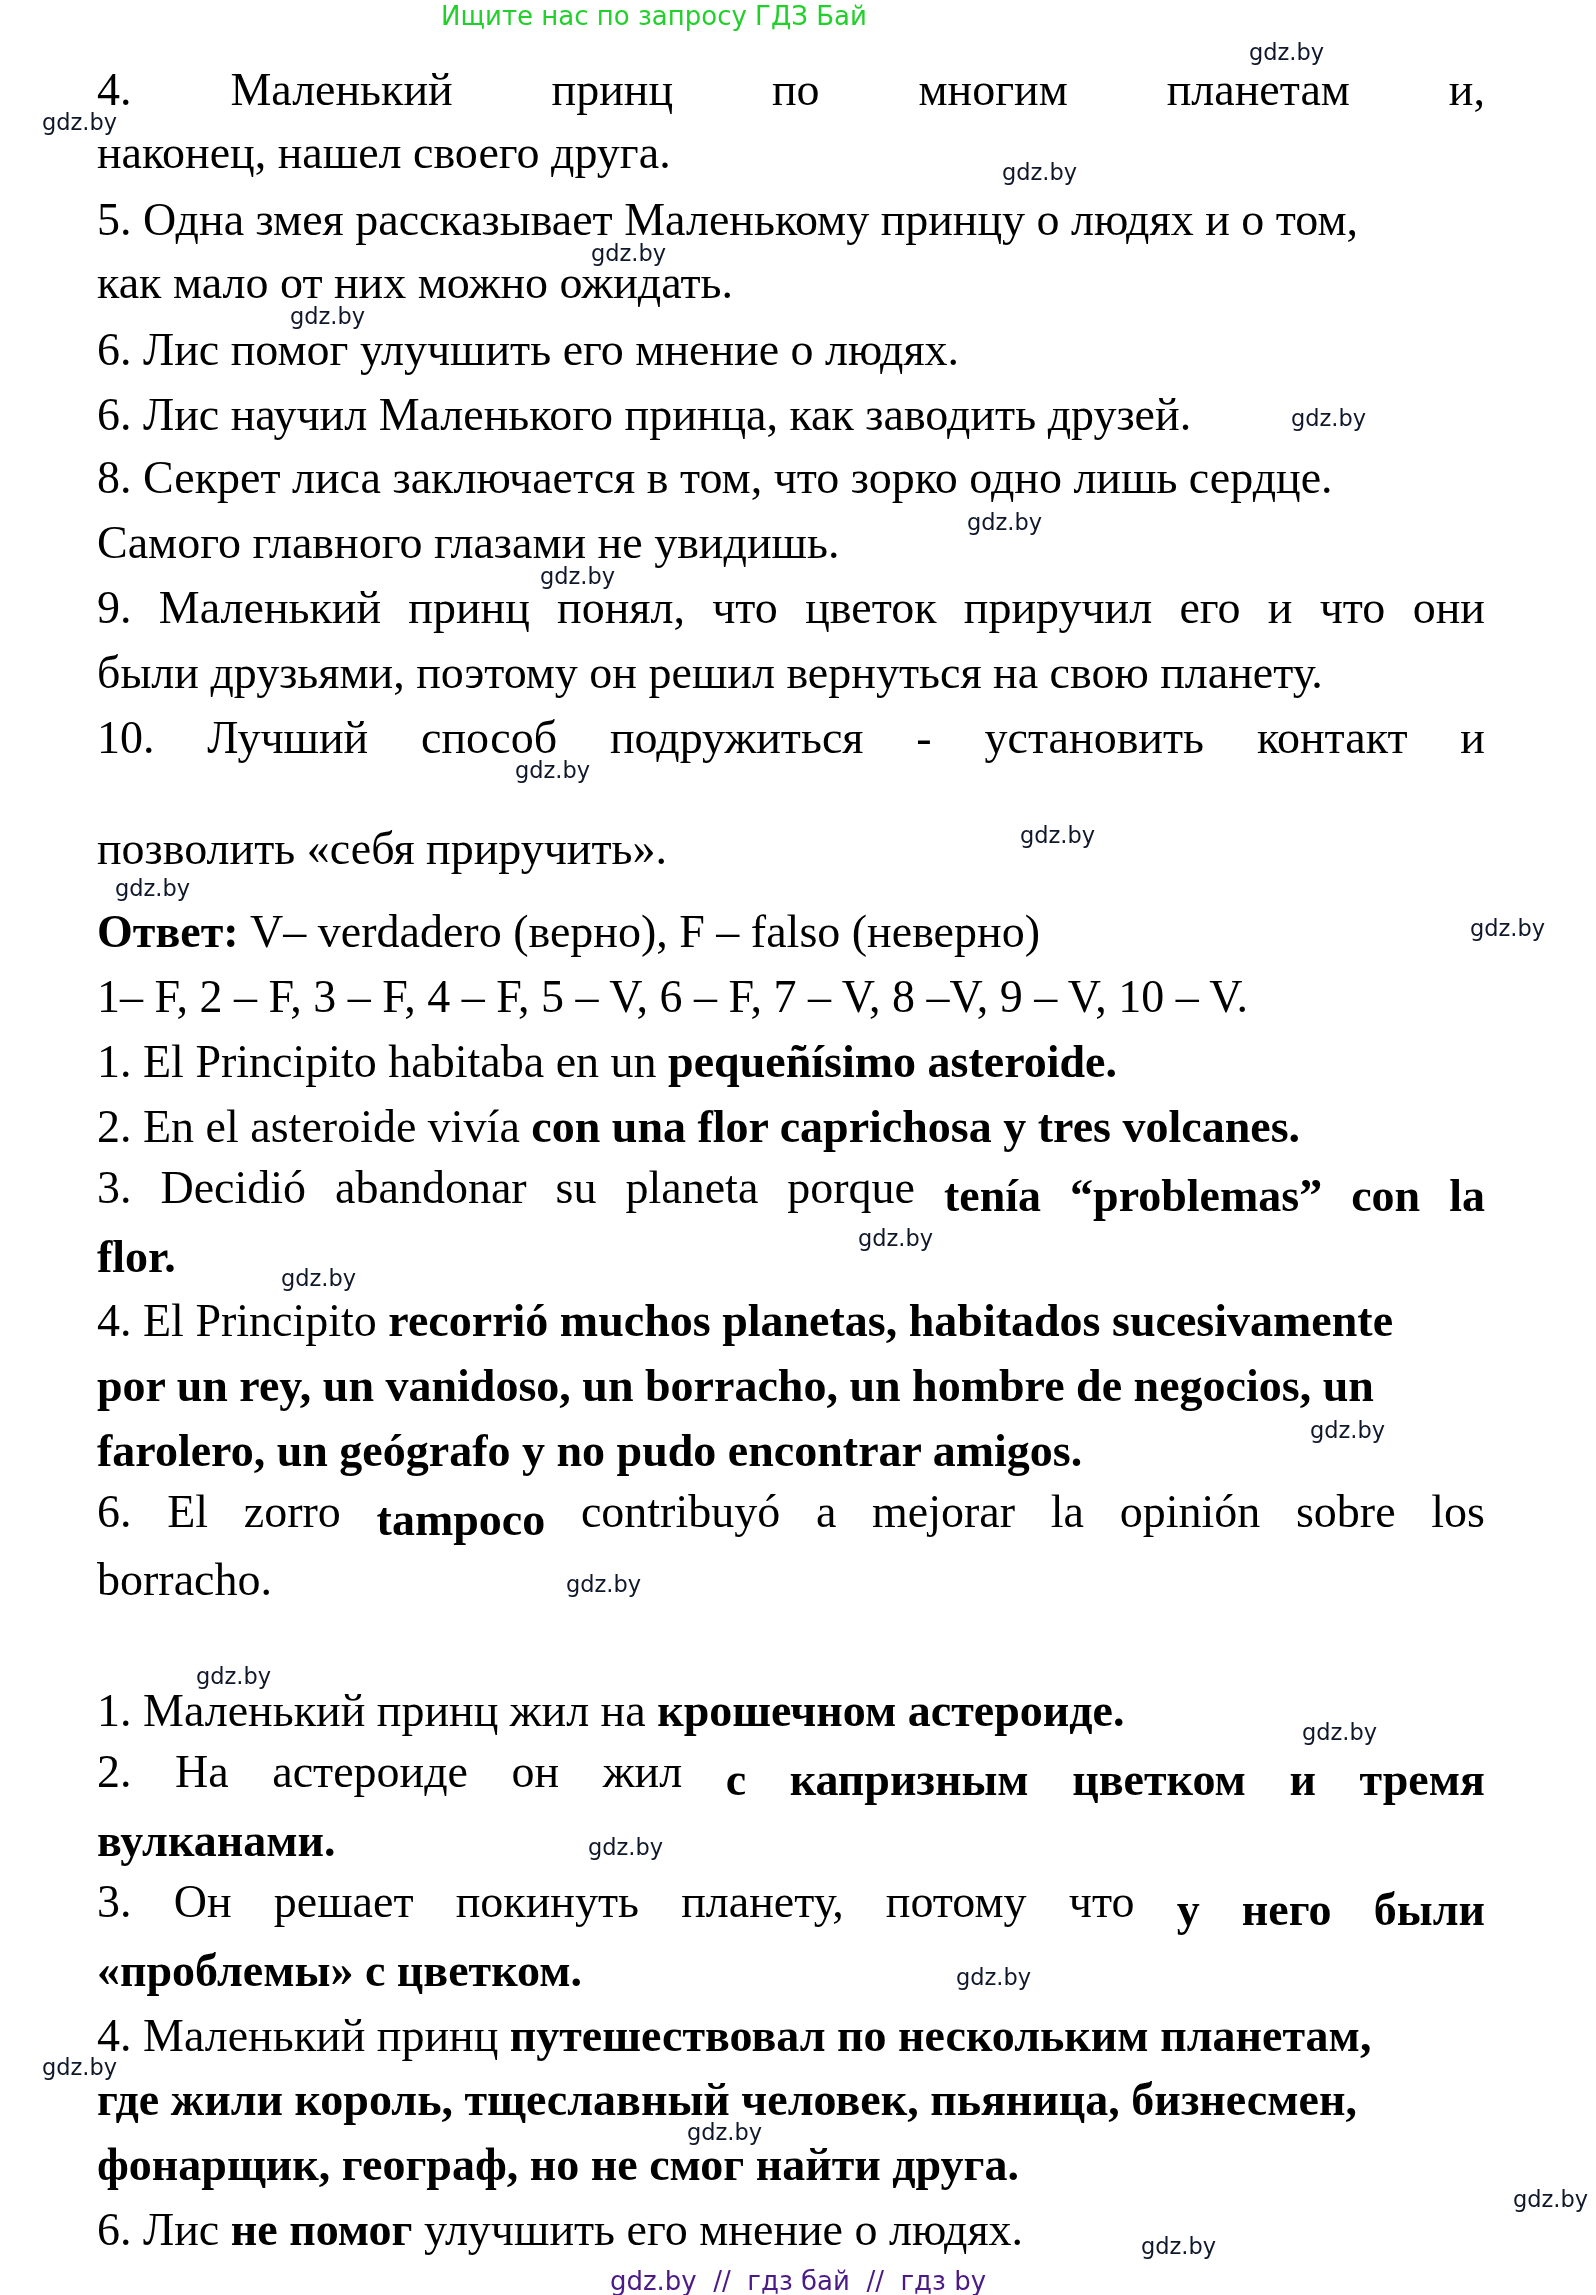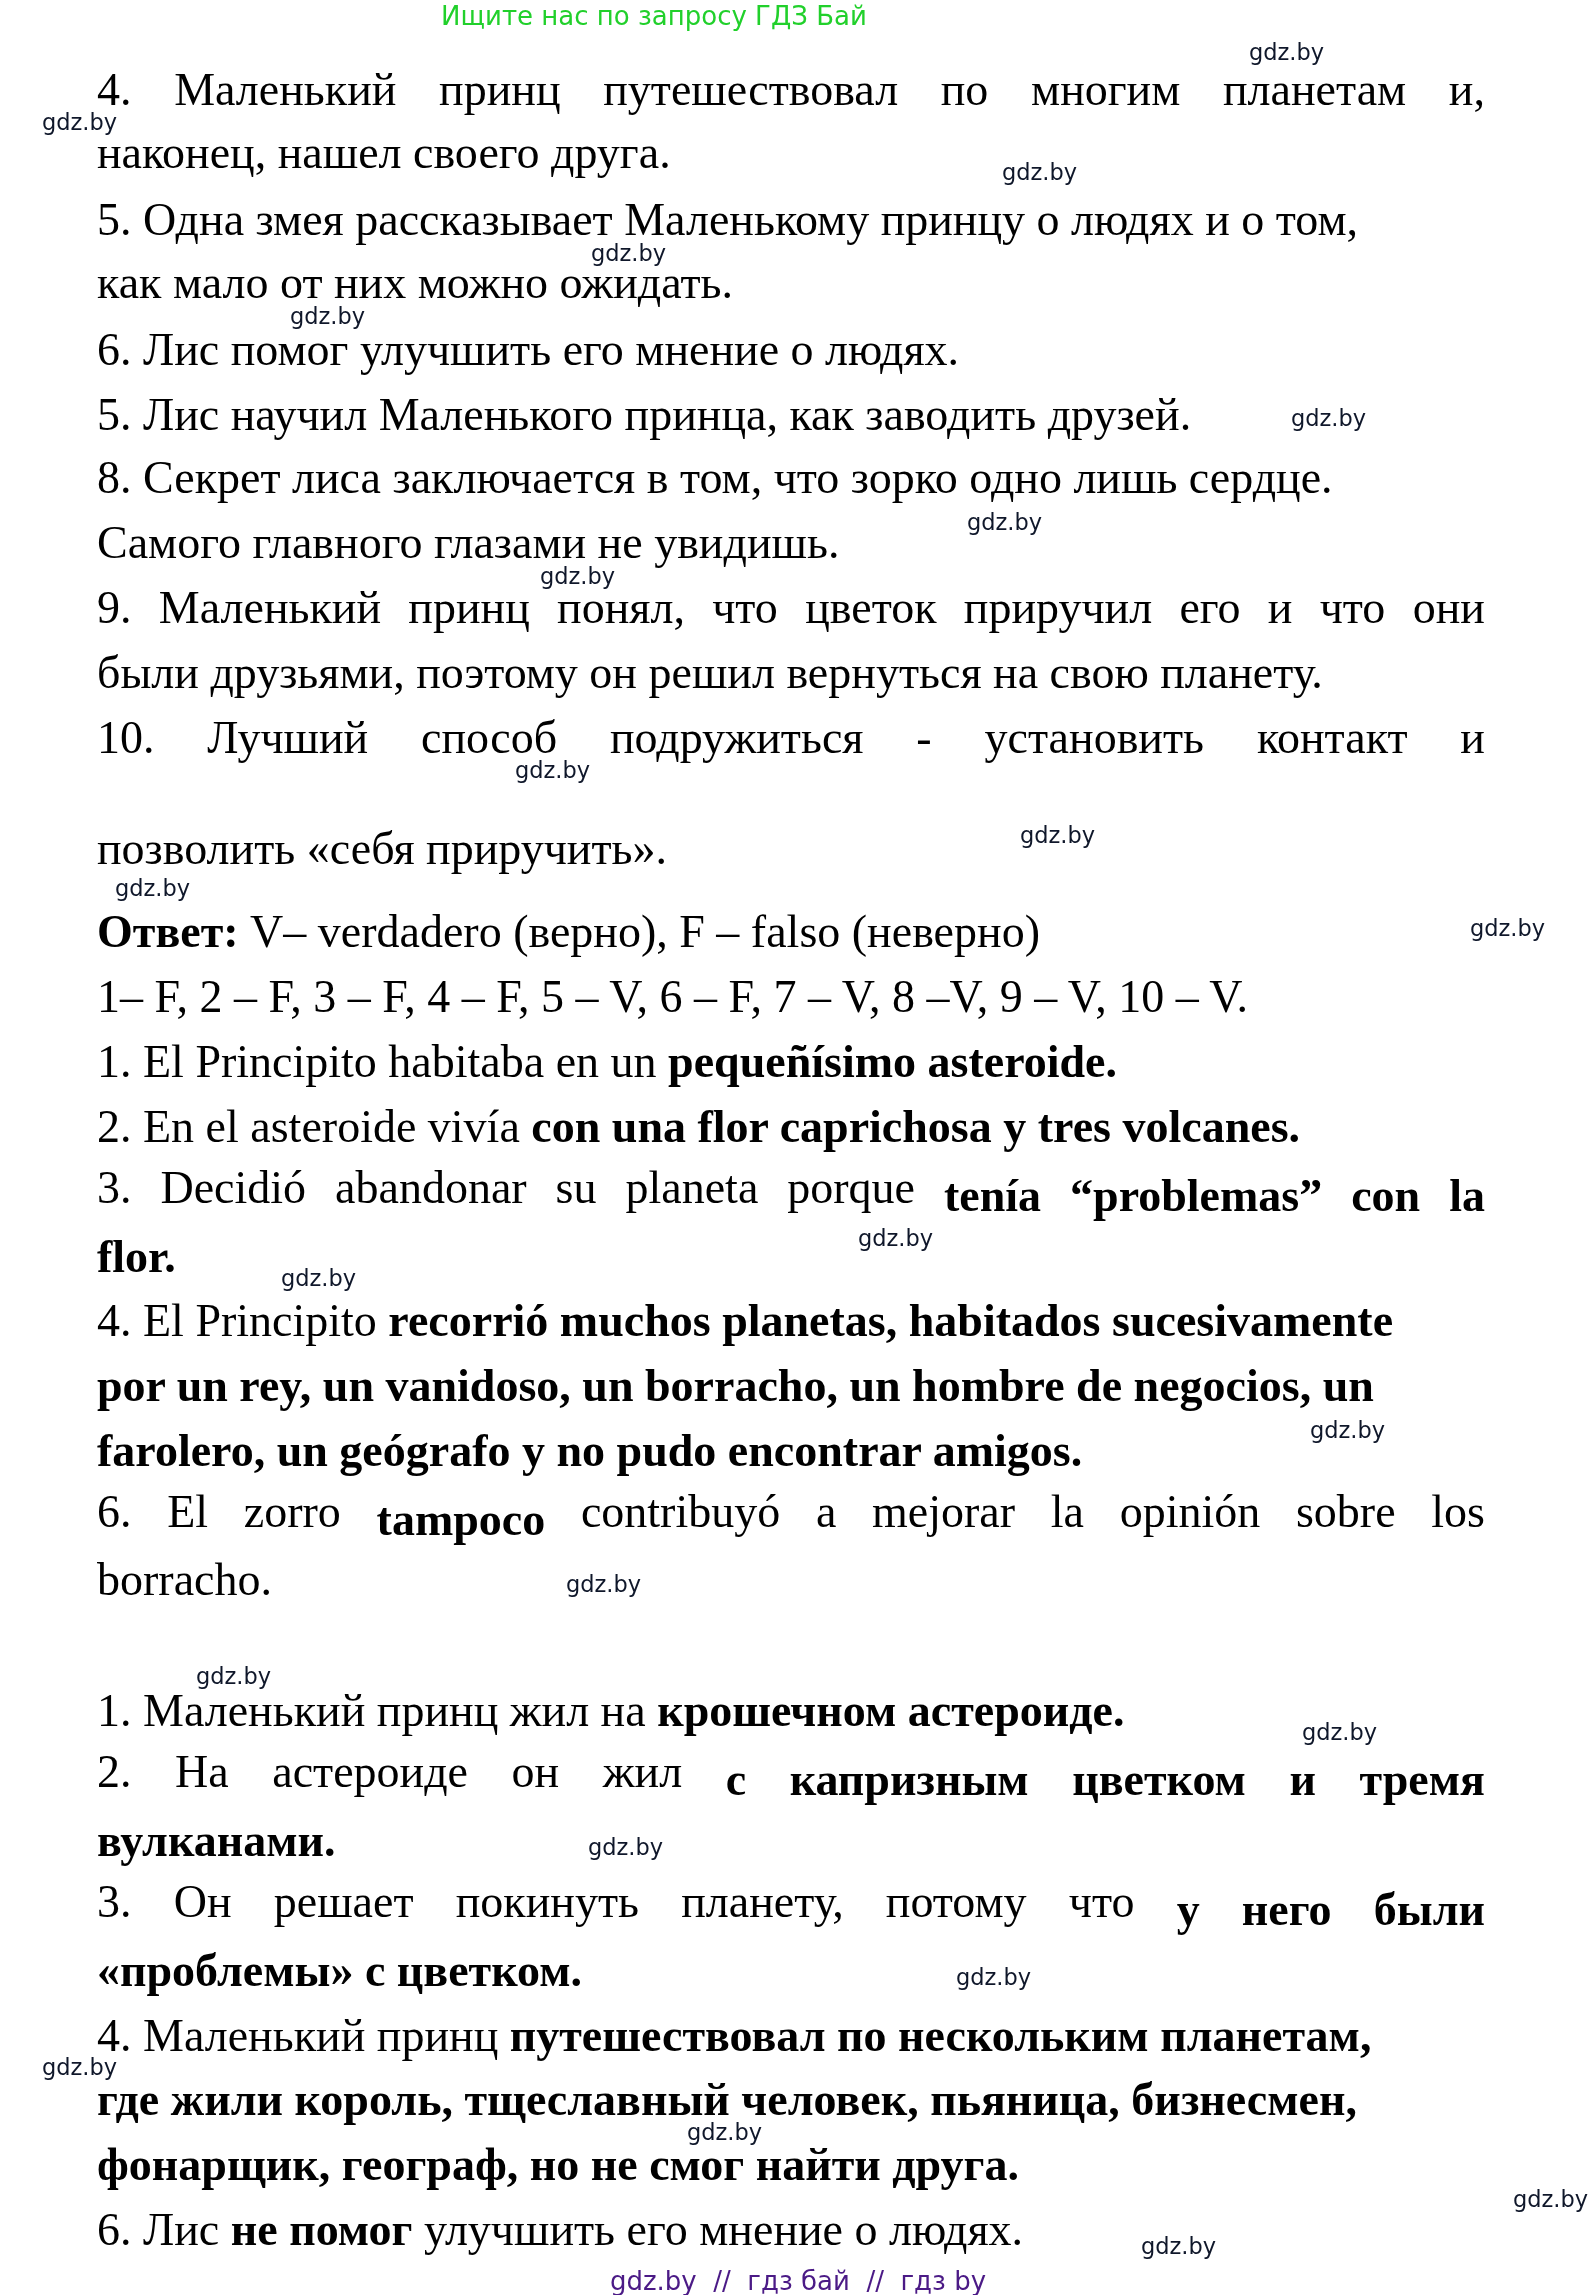--- a/index.html
+++ b/index.html
@@ -30,31 +30,30 @@
 </style>
 </head>
 <body>
 
 <div class="hdr">Ищите нас по запросу ГДЗ Бай</div>
 
 <div class="line j" style="top:89px">
   <span>4.</span>
     <span>Маленький</span>
     <span>принц</span>
-    <span>путешествовал</span>
     <span>по</span>
     <span>многим</span>
     <span>планетам</span>
     <span>и,</span>
 </div>
 <div class="line" style="top:152px">наконец, нашел своего друга.</div>
 <div class="line" style="top:219px">5. Одна змея рассказывает Маленькому принцу о людях и о том,</div>
 <div class="line" style="top:282px">как мало от них можно ожидать.</div>
 <div class="line" style="top:349px">6. Лис помог улучшить его мнение о людях.</div>
-<div class="line" style="top:414px">5. Лис научил Маленького принца, как заводить друзей.</div>
+<div class="line" style="top:414px">6. Лис научил Маленького принца, как заводить друзей.</div>
 <div class="line" style="top:477px">8. Секрет лиса заключается в том, что зорко одно лишь сердце.</div>
 <div class="line" style="top:542px">Самого главного глазами не увидишь.</div>
 <div class="line j" style="top:607px">
   <span>9.</span>
     <span>Маленький</span>
     <span>принц</span>
     <span>понял,</span>
     <span>что</span>
     <span>цветок</span>
     <span>приручил</span>

